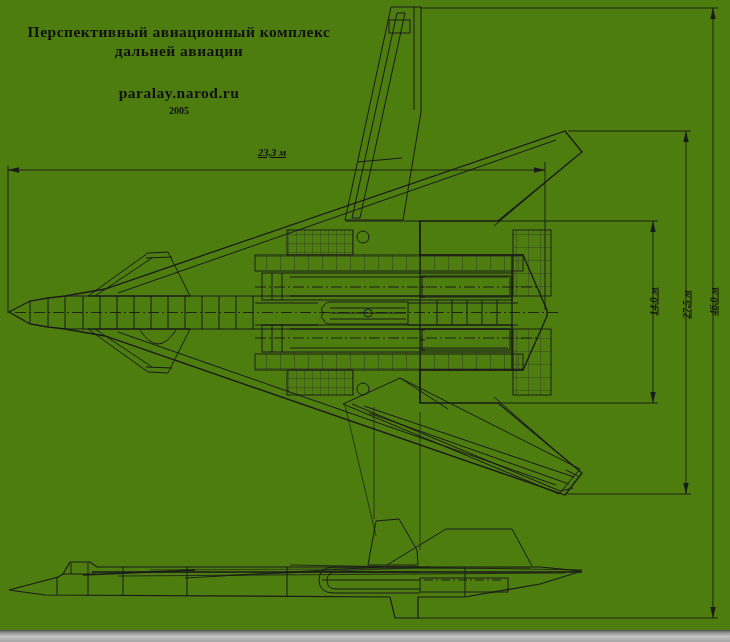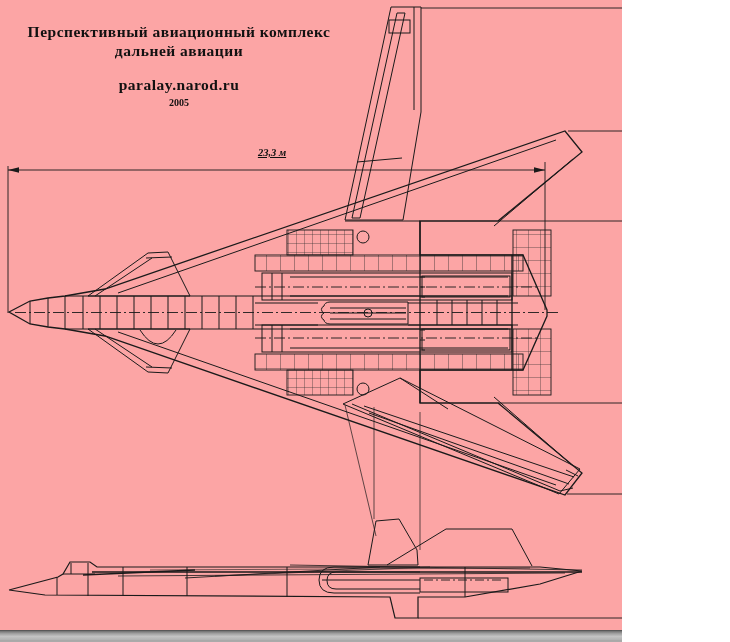--- a/index.html
+++ b/index.html
@@ -1,26 +1,26 @@
 <!DOCTYPE html>
 <html><head>
 <meta charset="utf-8">
 <style>
   html,body{margin:0;padding:0;background:#fff;}
   .stage{
-    position:relative;width:622px;height:642px;background:#fca5a5;
+    position:relative;width:730px;height:642px;background:#4d7c0f;
     font-family:"Liberation Serif", serif;overflow:hidden;
   }
   svg{position:absolute;left:0;top:0;}
   .title-block{
     position:absolute;left:0;top:22px;width:358px;text-align:center;
     color:#111;font-weight:bold;
   }
   .title-line{font-size:15.5px;line-height:19px;letter-spacing:0.5px;}
-  .site-line{font-size:15.5px;line-height:18px;margin-top:16px;letter-spacing:0.5px;}
+  .site-line{font-size:15.5px;line-height:18px;margin-top:24px;letter-spacing:0.5px;}
   .year-line{font-size:10px;line-height:18px;}
   .dim-label{
     position:absolute;font-style:italic;font-weight:bold;font-size:10.5px;
     color:#111;text-align:center;text-decoration:underline;white-space:nowrap;
   }
   .dim-v{transform:rotate(-90deg);}
   .bottom-bar{
     position:absolute;left:0;top:630px;width:730px;height:12px;
     background:linear-gradient(180deg,#6e6e6e 0%,#9d9d9d 20%,#c3c3c3 45%,#b4b4b4 70%,#a2a2a2 85%,#d2d2d2 100%);
     border-top:1px solid #585858;

